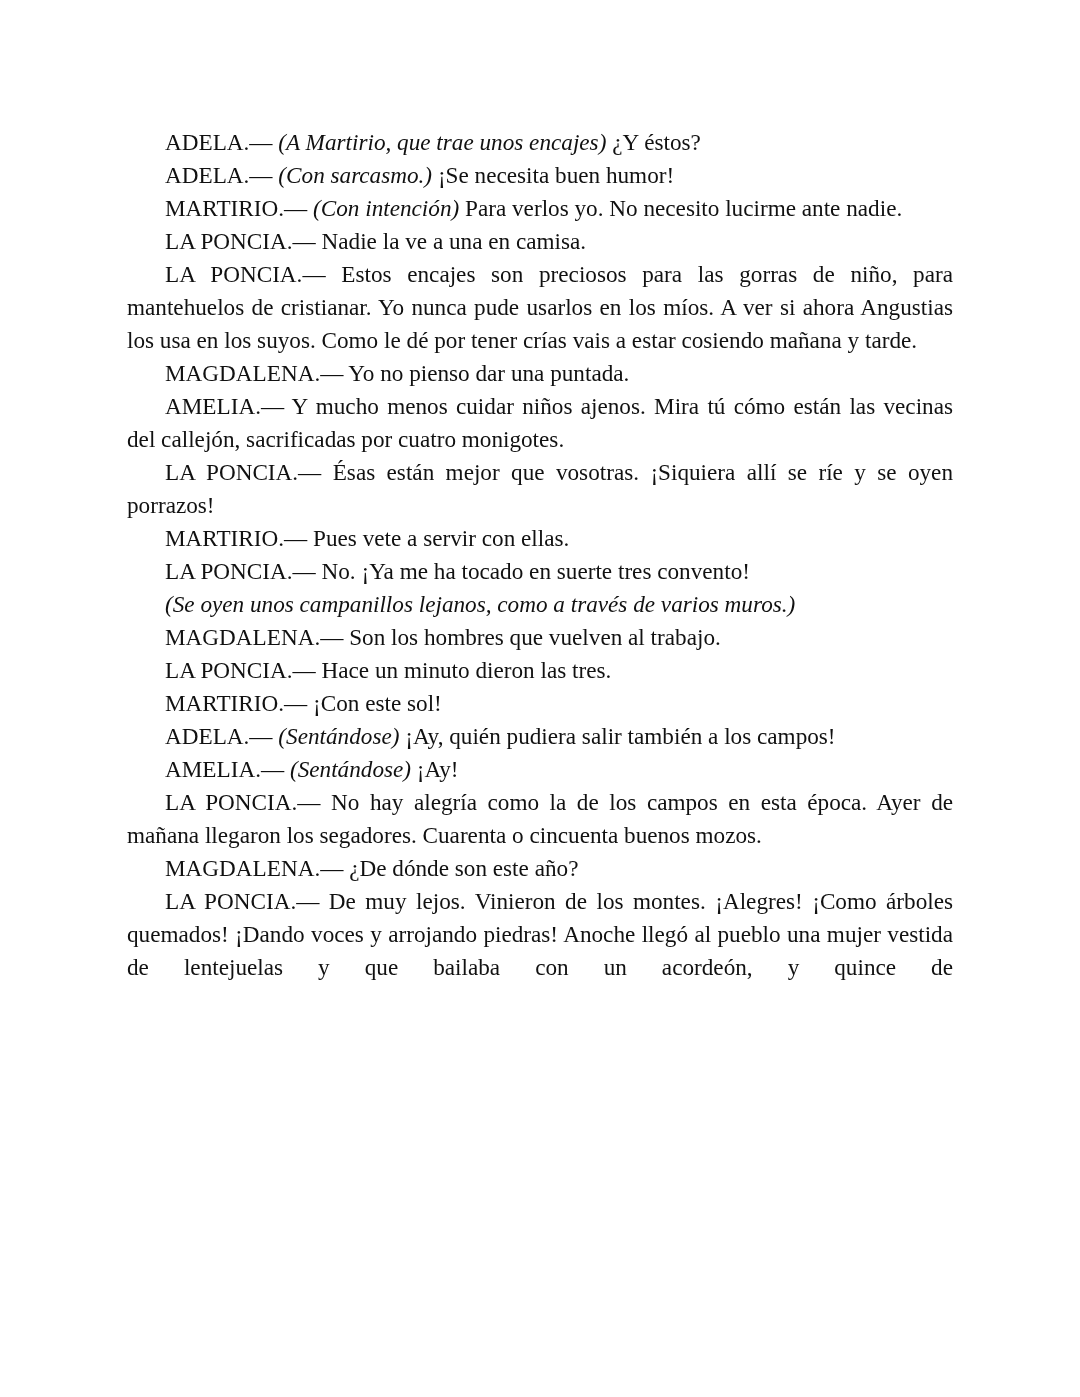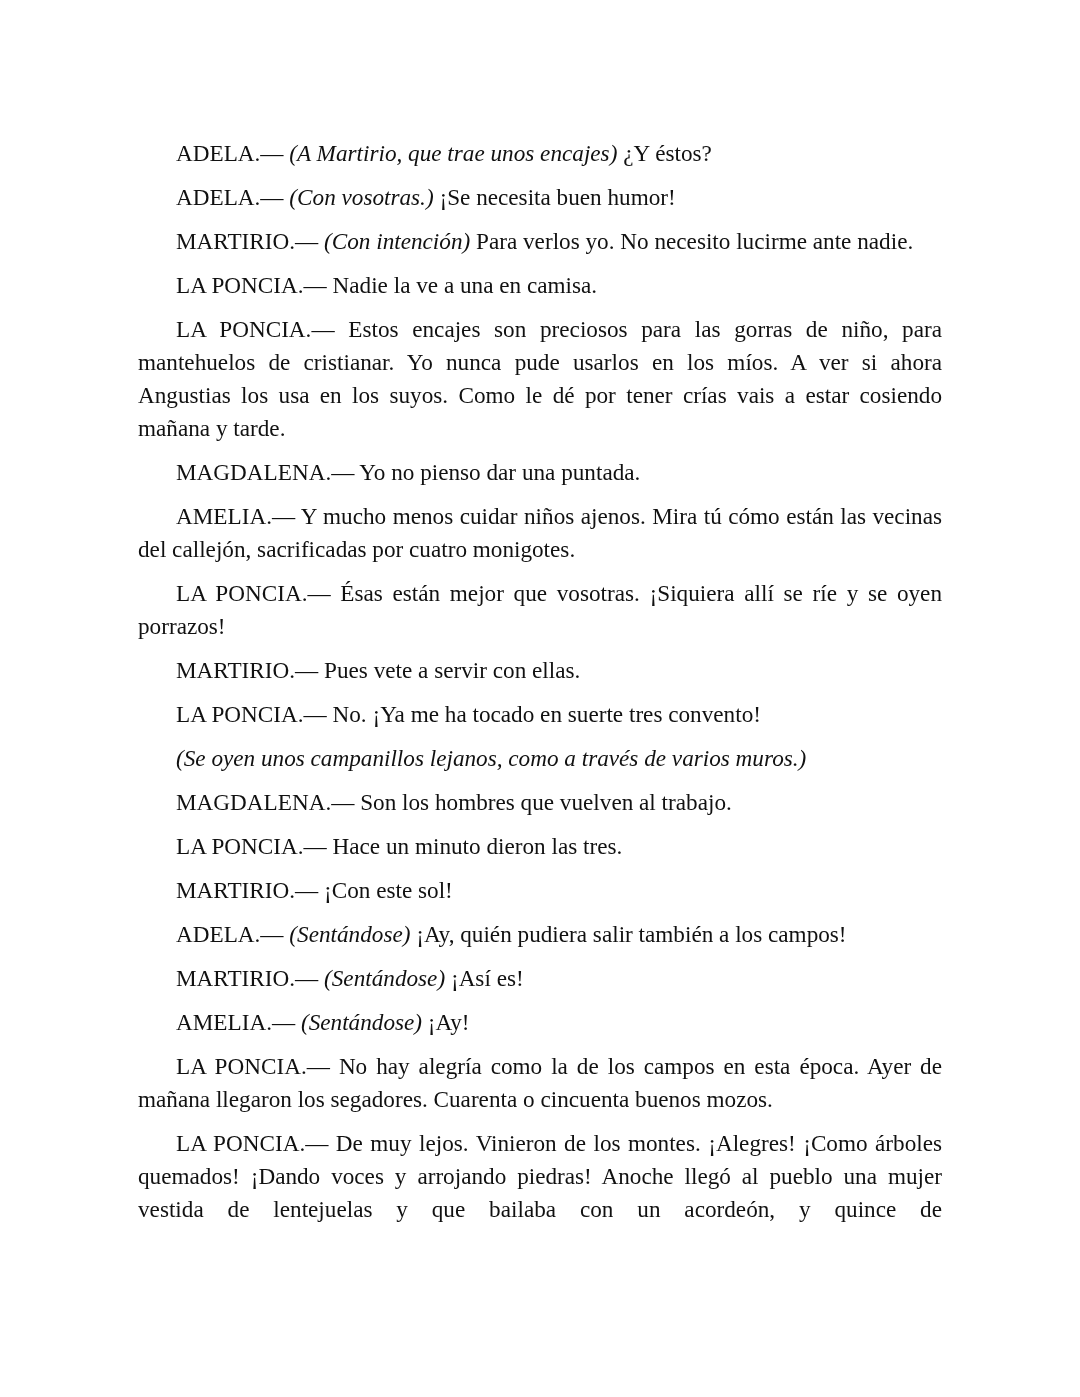--- a/index.html
+++ b/index.html
@@ -17,39 +17,39 @@
       position: absolute;
       left: 127px;
       top: 126px;
       width: 826px;
       font-family: "Liberation Serif", "DejaVu Serif", serif;
       font-size: 23.2px;
       line-height: 33px;
       color: #111111;
     }
     .para {
-      margin: 11px;
+      margin: 0;
       text-indent: 38px;
       text-align: justify;
       text-align-last: left;
     }
     .para.cut {
       text-align-last: justify;
     }
     .speaker { font-style: normal; }
     .stage { font-style: italic; }
   </style>
 </head>
 <body>
 
 <div class="page">
   <p class="para"><span class="speaker">ADELA.—</span> <span class="stage">(A Martirio, que trae unos encajes)</span> <span>¿Y éstos?</span></p>
 
 
-  <p class="para"><span class="speaker">ADELA.—</span> <span class="stage">(Con vosotras.)</span> <span>¡Se necesita buen humor!</span></p>
+  <p class="para"><span class="speaker">ADELA.—</span> <span class="stage">(Con sarcasmo.)</span> <span>¡Se necesita buen humor!</span></p>
 
   <p class="para"><span class="speaker">MARTIRIO.—</span> <span class="stage">(Con intención)</span> <span>Para verlos yo. No necesito lucirme ante nadie.</span></p>
 
   <p class="para"><span class="speaker">LA PONCIA.—</span> <span>Nadie la ve a una en camisa.</span></p>
 
 
   <p class="para"><span class="speaker">LA PONCIA.—</span> <span>Estos encajes son preciosos para las gorras de niño, para mantehuelos de cristianar. Yo nunca pude usarlos en los míos. A ver si ahora Angustias los usa en los suyos. Como le dé por tener crías vais a estar cosiendo mañana y tarde.</span></p>
 
   <p class="para"><span class="speaker">MAGDALENA.—</span> <span>Yo no pienso dar una puntada.</span></p>
 
@@ -65,21 +65,21 @@
 
   <p class="para"><span class="speaker">MAGDALENA.—</span> <span>Son los hombres que vuelven al trabajo.</span></p>
 
   <p class="para"><span class="speaker">LA PONCIA.—</span> <span>Hace un minuto dieron las tres.</span></p>
 
   <p class="para"><span class="speaker">MARTIRIO.—</span> <span>¡Con este sol!</span></p>
 
   <p class="para"><span class="speaker">ADELA.—</span> <span class="stage">(Sentándose)</span> <span>¡Ay, quién pudiera salir también a los campos!</span></p>
 
 
-  <p class="para"><span class="speaker">MARTIRIO.—</span> <span class="stage">(Sentándose)</span> <span>¡Así es!</span></p>
 
   <p class="para"><span class="speaker">AMELIA.—</span> <span class="stage">(Sentándose)</span> <span>¡Ay!</span></p>
 
   <p class="para"><span class="speaker">LA PONCIA.—</span> <span>No hay alegría como la de los campos en esta época. Ayer de mañana llegaron los segadores. Cuarenta o cincuenta buenos mozos.</span></p>
 
+  <p class="para"><span class="speaker">MAGDALENA.—</span> <span>¿De dónde son este año?</span></p>
 
   <p class="para cut"><span class="speaker">LA PONCIA.—</span> <span>De muy lejos. Vinieron de los montes. ¡Alegres! ¡Como árboles quemados! ¡Dando voces y arrojando piedras! Anoche llegó al pueblo una mujer vestida de lentejuelas y que bailaba con un acordeón, y quince de</span></p>
 </div>
 
 </body></html>

